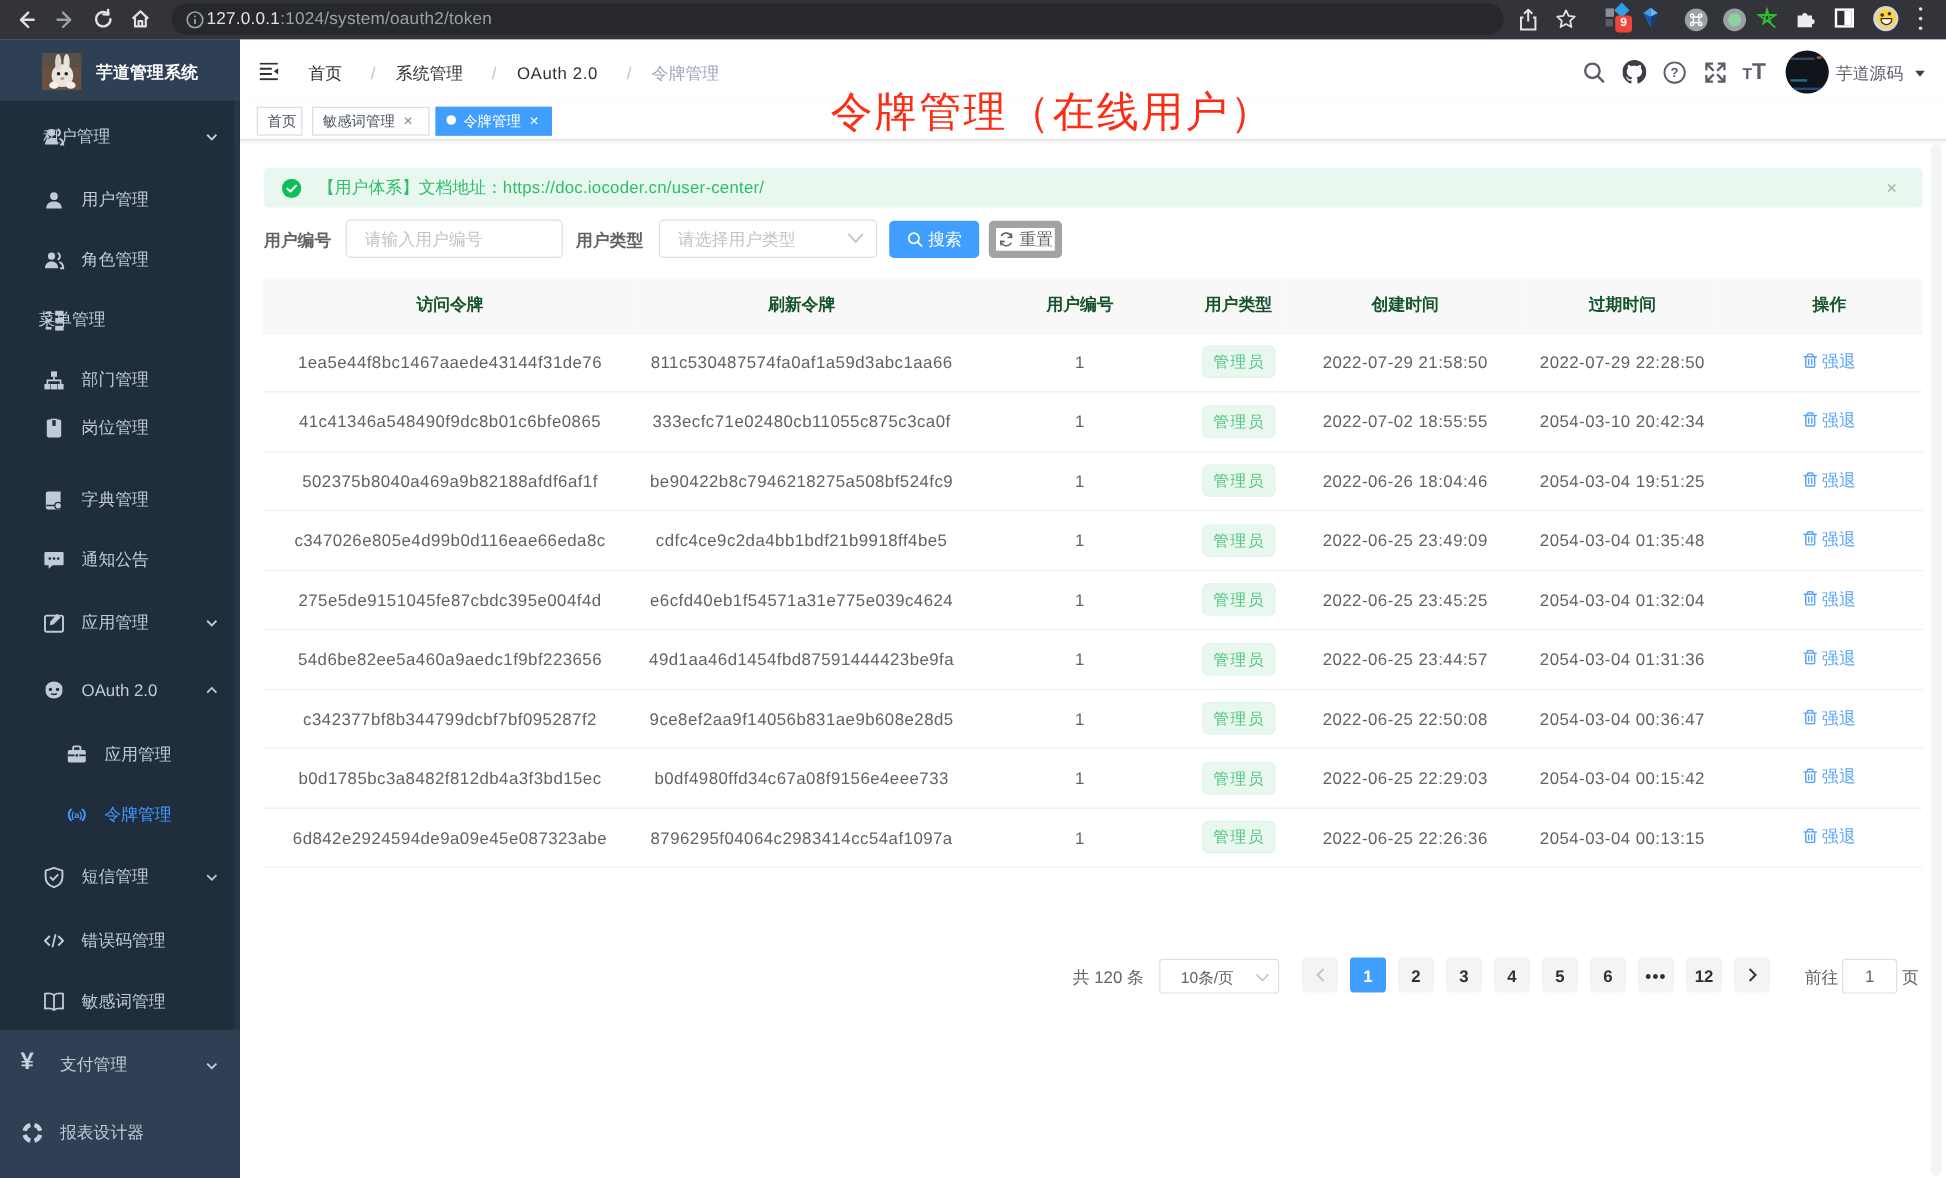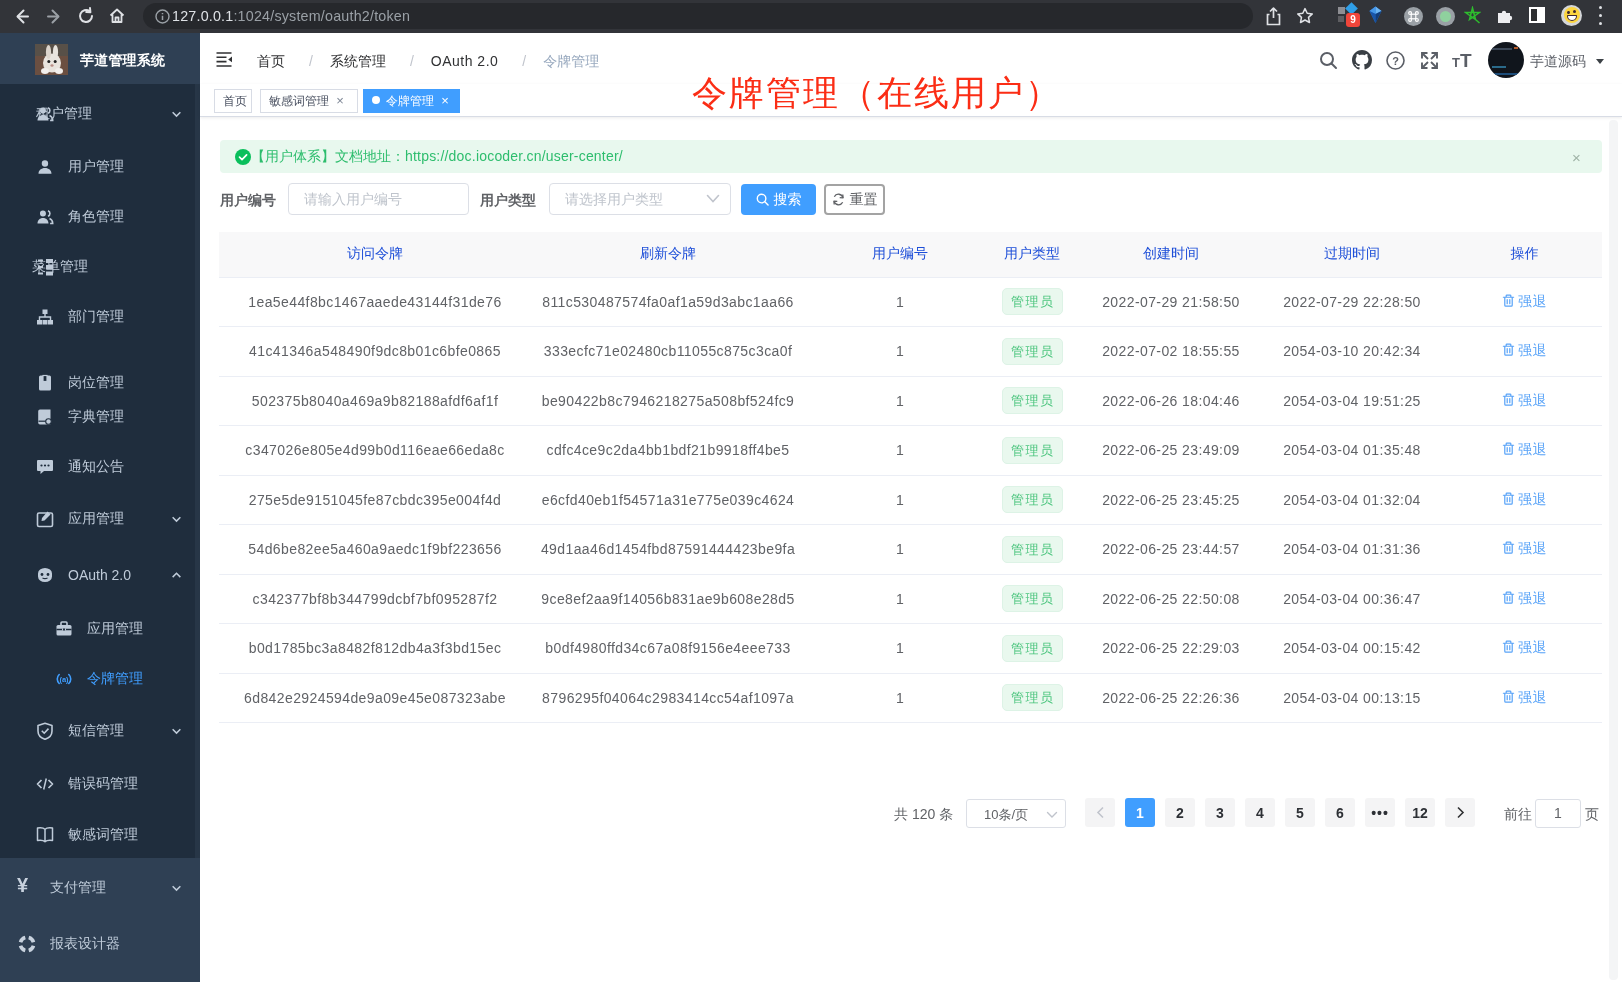--- a/index.html
+++ b/index.html
@@ -23,21 +23,21 @@
 .tab.active { background:#409eff; color:#fff; border-color:#409eff; }
 #redtitle { position:absolute; left:692px; top:70px; font-size:35px; color:#fb2d15; font-weight:500; letter-spacing:2px; white-space:nowrap; }
 
 #alert { position:absolute; left:220px; top:140px; width:1382px; height:33px; background:#e8f8ee; border-radius:4px; color:#2dbd6d; font-size:14px; display:flex; align-items:center; }
 
 .flabel { position:absolute; top:192px; height:15px; font-size:14px; font-weight:bold; color:#606266; }
 .finput { position:absolute; top:183px; height:32px; border:1px solid #dcdfe6; border-radius:4px; background:#fff; font-size:14px; color:#bfc4cc; line-height:30px; padding-left:15px; }
 .btn { position:absolute; top:184px; height:31px; border-radius:4px; font-size:14px; display:flex; align-items:center; justify-content:center; }
 
 #tbl { position:absolute; left:219px; top:232px; width:1383px; border-collapse:collapse; table-layout:fixed; font-size:14px; color:#606266; }
-#tbl th { background:#f8f8f9; color:#1d4ed8; font-weight:normal; height:45px; border-bottom:1px solid #ebeef5; text-align:center; font-size:14px; }
+#tbl th { background:#f8f8f9; color:#14532d; font-weight:bold; height:45px; border-bottom:1px solid #ebeef5; text-align:center; font-size:14px; }
 #tbl td:last-child, #tbl th:last-child { padding-left:16px; }
 #tbl td { height:49.5px; border-bottom:1px solid #ebeef5; text-align:center; letter-spacing:.4px; }
 .tag { display:inline-block; height:27px; line-height:25px; padding:0 7px 0 8.5px; background:#e9f8ee; border:1px solid #ddf3e6; border-radius:5px; color:#4cc57e; font-size:13px; letter-spacing:1.5px; }
 .oplink { color:#58a3f8; white-space:nowrap; }
 
 .pgbtn { position:absolute; top:798px; width:30px; height:29px; background:#f4f4f5; border-radius:3px; color:#2d3035; font-size:14px; font-weight:bold; display:flex; align-items:center; justify-content:center; }
 .pgbtn.on { background:#409eff; color:#fff; }
 </style>
 </head>
 <body>
@@ -168,21 +168,21 @@
 <div class="mi" style="top:292px">
     <svg class="micon" style="left:36px" viewBox="0 0 18 18">
       <rect x="6.5" y="1.5" width="5" height="4.5" fill="#bfcbd9"></rect>
       <rect x="1" y="12" width="5" height="4.5" fill="#bfcbd9"></rect>
       <rect x="6.5" y="12" width="5" height="4.5" fill="#bfcbd9"></rect>
       <rect x="12" y="12" width="5" height="4.5" fill="#bfcbd9"></rect>
       <path d="M9 6 V9 M3.5 12 V9 H14.5 V12" stroke="#bfcbd9" stroke-width="1.4" fill="none"></path>
     </svg>
     <span class="txt" style="padding-left:68px">部门管理</span>
   </div>
-<div class="mi" style="top:358px">
+<div class="mi" style="top:332px">
     <svg class="micon" style="left:36px" viewBox="0 0 18 18">
       <rect x="3" y="1.5" width="12" height="15" rx="1.5" fill="#bfcbd9"></rect>
       <rect x="7" y="1.5" width="4" height="6" fill="#1f2d3d"></rect>
       <rect x="7" y="1.5" width="4" height="6" fill="none" stroke="#bfcbd9" stroke-width="1.2"></rect>
     </svg>
     <span class="txt" style="padding-left:68px">岗位管理</span>
   </div>
 <div class="mi" style="top:392px">
     <svg class="micon" style="left:36px" viewBox="0 0 18 18">
       <path d="M4 1.5 h10.5 v15 H4 a1.8 1.8 0 0 1 -1.8-1.8 V3.3 A1.8 1.8 0 0 1 4 1.5 Z" fill="#bfcbd9"></path>
@@ -317,36 +317,36 @@
 <div id="tabbar"></div>
 <div class="tab" style="left:214px;width:38px;text-align:center">首页</div>
 <div class="tab" style="left:260px;width:98px">敏感词管理 <span style="color:#7d8695;font-size:13px;padding-left:4px">×</span></div>
 <div class="tab active" style="left:363px;width:97px"><span style="display:inline-block;width:8px;height:8px;border-radius:50%;background:#fff;margin-right:6px;vertical-align:1px"></span>令牌管理 <span style="font-size:13px;padding-left:4px">×</span></div>
 <div id="redtitle">令牌管理（在线用户）</div>
 <div id="alert">
   <svg style="margin-left:15px" width="16" height="16" viewBox="0 0 16 16">
       <circle cx="8" cy="8" r="8" fill="#0abf5c"></circle>
       <path d="M4.5 8.2 L7 10.6 L11.6 5.8" stroke="#fff" stroke-width="1.7" fill="none" stroke-linecap="round" stroke-linejoin="round"></path>
     </svg>
-  <span style="">【用户体系】文档地址：<span style="letter-spacing:.2px">https://doc.iocoder.cn/user-center/</span></span>
+  <span style="padding-left:14px">【用户体系】文档地址：<span style="letter-spacing:.2px">https://doc.iocoder.cn/user-center/</span></span>
 </div>
 <div class="abs" style="left:1572px;top:149px;font-size:15px;color:#9fb3a6">×</div>
 <div id="filter">
   <div class="flabel" style="left:220px">用户编号</div>
   <div class="finput" style="left:288px;width:181px">请输入用户编号</div>
   <div class="flabel" style="left:480px">用户类型</div>
   <div class="finput" style="left:549px;width:182px">请选择用户类型</div>
   <svg class="abs" style="left:706px;top:194px" width="14" height="10" viewBox="0 0 14 10">
       <path d="M1.5 1.5 L7 7.5 L12.5 1.5" stroke="#c0c4cc" stroke-width="1.6" fill="none" stroke-linecap="round"></path>
     </svg>
   <div class="btn" style="left:741px;width:75px;background:#409eff;color:#fff"><svg width="13" height="13" viewBox="0 0 14 14" style="margin-right:5px">
         <circle cx="6" cy="6" r="4.6" stroke="#fff" stroke-width="1.5" fill="none"></circle>
         <path d="M9.5 9.5 L13 13" stroke="#fff" stroke-width="1.5" stroke-linecap="round"></path>
       </svg>搜索</div>
-  <div class="btn" style="left:824px;width:61px;background:#fff;border:2px solid #a3a3a3;color:#606266"><svg width="13" height="13" viewBox="0 0 14 14" style="margin-right:5px">
+  <div class="btn" style="left:824px;width:61px;background:#fff;border:6px solid #a3a3a3;color:#606266"><svg width="13" height="13" viewBox="0 0 14 14" style="margin-right:5px">
         <path d="M2.2 8.8 a5 5 0 0 0 9.3 1.2 M11.8 5.2 a5 5 0 0 0 -9.3 -1.2" stroke="#606266" stroke-width="1.4" fill="none"></path>
         <path d="M11.6 1.6 L11.9 5.3 L8.3 5" stroke="#606266" stroke-width="1.4" fill="none" stroke-linejoin="round"></path>
         <path d="M2.4 12.4 L2.1 8.7 L5.7 9" stroke="#606266" stroke-width="1.4" fill="none" stroke-linejoin="round"></path>
       </svg>重置</div>
 </div>
 <table id="tbl">
 <colgroup>
       <col style="width:312px">
       <col style="width:274px">
       <col style="width:190px">

